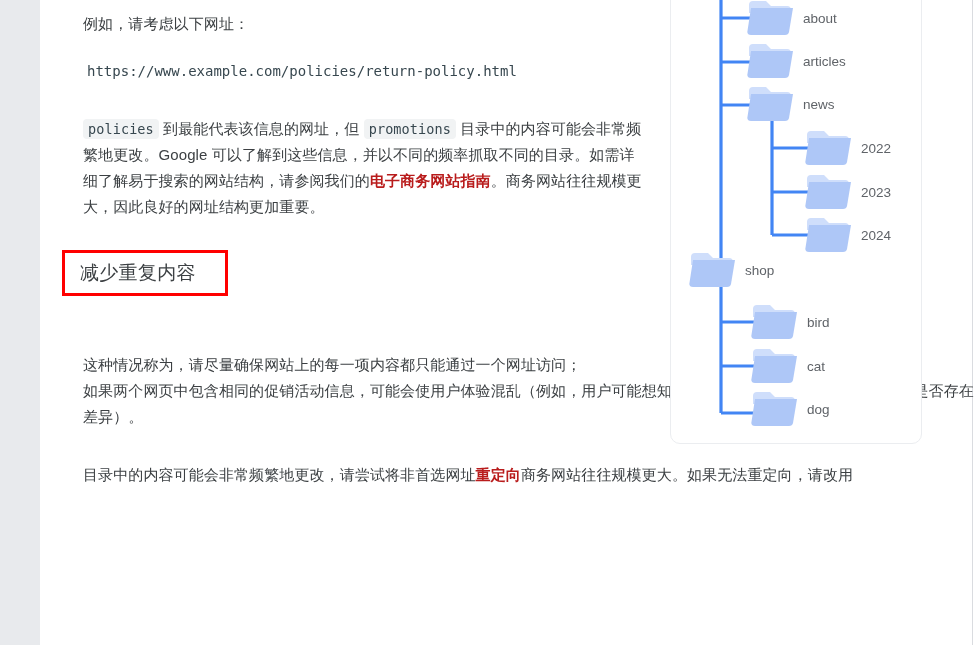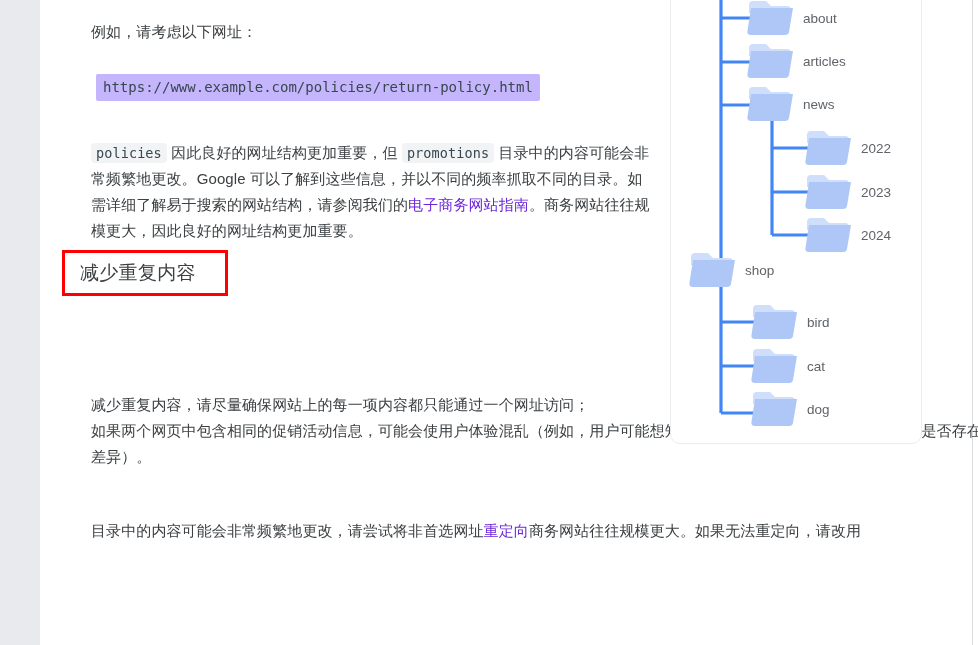--- a/index.html
+++ b/index.html
@@ -33,21 +33,21 @@
   #article {
     position: absolute;
     left: 40px; top: 0;
     width: 900px;
     padding: 0 0 0 40px;
   }
   .para {
     color: #3c4043;
     font-size: 15px;
     line-height: 26px;
-    margin: 11px;
+    margin: 3px;
     letter-spacing: .1px;
   }
   .para.wide { width: 900px; }
   .para.narrow { width: 560px; }
 
   .gap-14 { height: 14px; }
   .gap-18 { height: 18px; }
   .gap-26 { height: 26px; }
 
   code, .code {
@@ -56,31 +56,31 @@
     background: #f1f3f4;
     color: #37474f;
     padding: 2px 5px;
     border-radius: 4px;
     white-space: pre;
   }
   .codeline {
     display: inline-block;
     font-family: "DejaVu Sans Mono", "Liberation Mono", monospace;
     font-size: 14px;
-    background: #c4b5fd;
+    background: #ffffff;
     color: #37474f;
     padding: 4px 7px;
     border-radius: 2px;
     line-height: 19px;
-    margin-left: 16px;
   }
   a.lnk {
-    color: #6d28d9;
+    color: #b91c1c;
     text-decoration: none;
     cursor: pointer;
+    font-weight: bold;
   }
   .em { font-style: italic; }
 
   
   #heading-wrap {
     position: absolute;
     left: 62px; top: 250px;
     width: 166px; height: 46px;
     border: 3px solid #ff0000;
     background: transparent;
@@ -128,32 +128,32 @@
 
     <div class="gap-18"></div>
 
     <div><span class="codeline">https://www.example.com/policies/return-policy.html</span></div>
 
     <div class="gap-14"></div>
 
 
     <div class="gap-14"></div>
 
-    <p class="para narrow"><code>policies</code><span> 因此良好的网址结构更加重要，但 </span><code>promotions</code><span> 目录中的内容可能会非常频繁地更改。Google 可以了解到这些信息，并以不同的频率抓取不同的目录。如需详细了解易于搜索的网站结构，请参阅我们的</span><a class="lnk">电子商务网站指南</a><span>。商务网站往往规模更大，因此良好的网址结构更加重要。</span></p>
+    <p class="para narrow"><code>policies</code><span> 到最能代表该信息的网址，但 </span><code>promotions</code><span> 目录中的内容可能会非常频繁地更改。Google 可以了解到这些信息，并以不同的频率抓取不同的目录。如需详细了解易于搜索的网站结构，请参阅我们的</span><a class="lnk">电子商务网站指南</a><span>。商务网站往往规模更大，因此良好的网址结构更加重要。</span></p>
 
     <div class="gap-26"></div>
     <div style="height:48px"></div>
 
 
     <div class="gap-26"></div>
 
 
     <div class="gap-26"></div>
 
-    <p class="para wide"><span>减少重复内容，请尽量确保网站上的每一项内容都只能通过一个网址访问；</span><br><span>如果两个网页中包含相同的促销活动信息，可能会使用户体验混乱（例如，用户可能想知道哪个网页是正确的，以及两者之间是否存在差异）。</span></p>
+    <p class="para wide"><span>这种情况称为，请尽量确保网站上的每一项内容都只能通过一个网址访问；</span><br><span>如果两个网页中包含相同的促销活动信息，可能会使用户体验混乱（例如，用户可能想知道哪个网页是正确的，以及两者之间是否存在差异）。</span></p>
 
     <div class="gap-26"></div>
 
     <p class="para wide"><span>目录中的内容可能会非常频繁地更改，请尝试将非首选网址</span><a class="lnk">重定向</a><span>商务网站往往规模更大。如果无法重定向，请改用 </span></p>
 
   </div>
 
   <div id="heading-wrap"></div>
   <div id="heading-text">减少重复内容</div>
 

